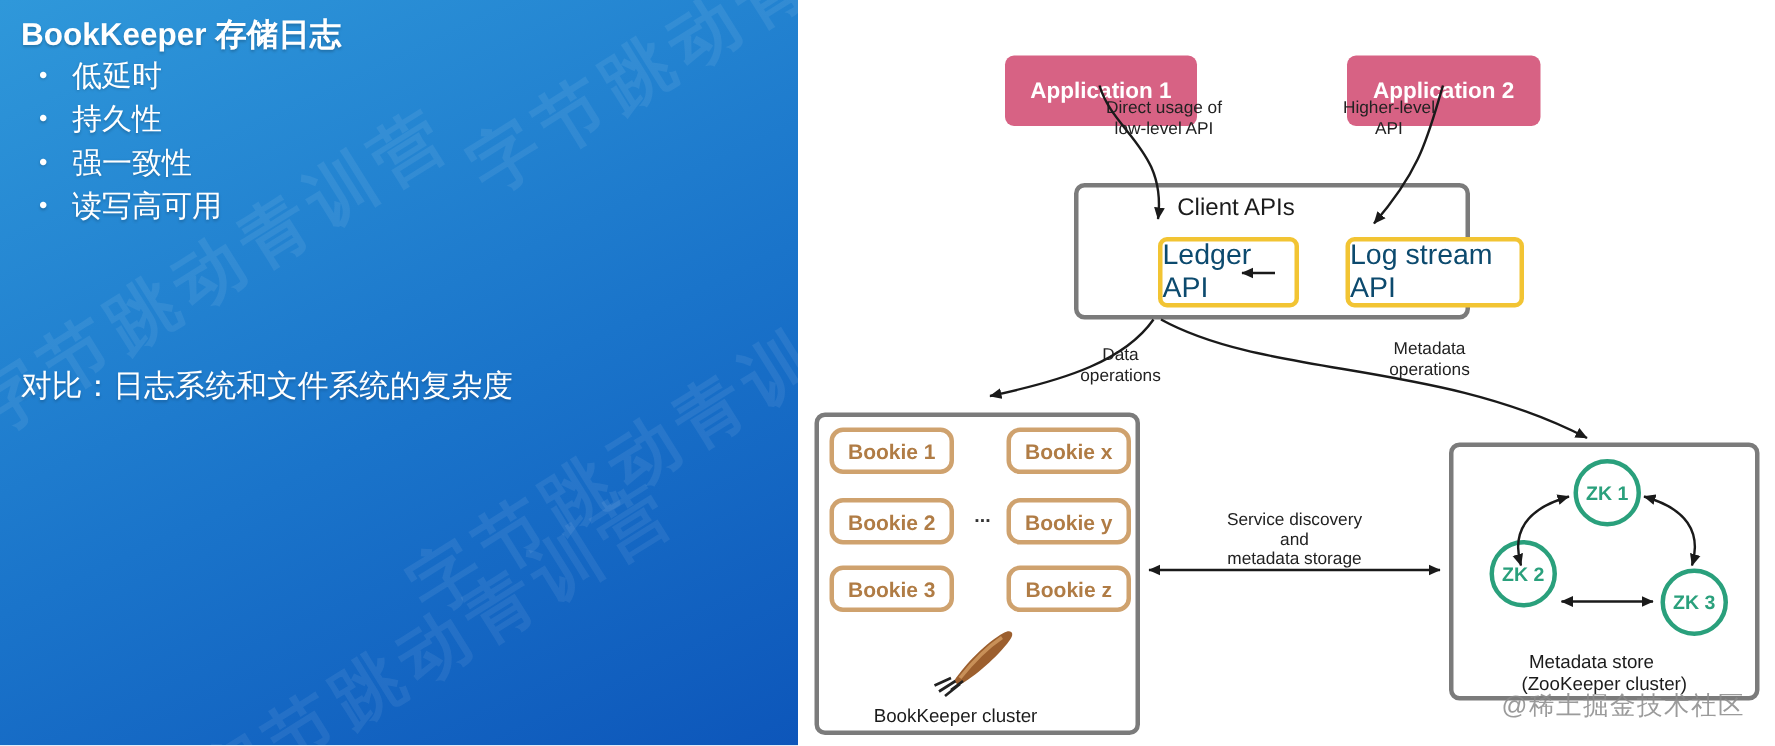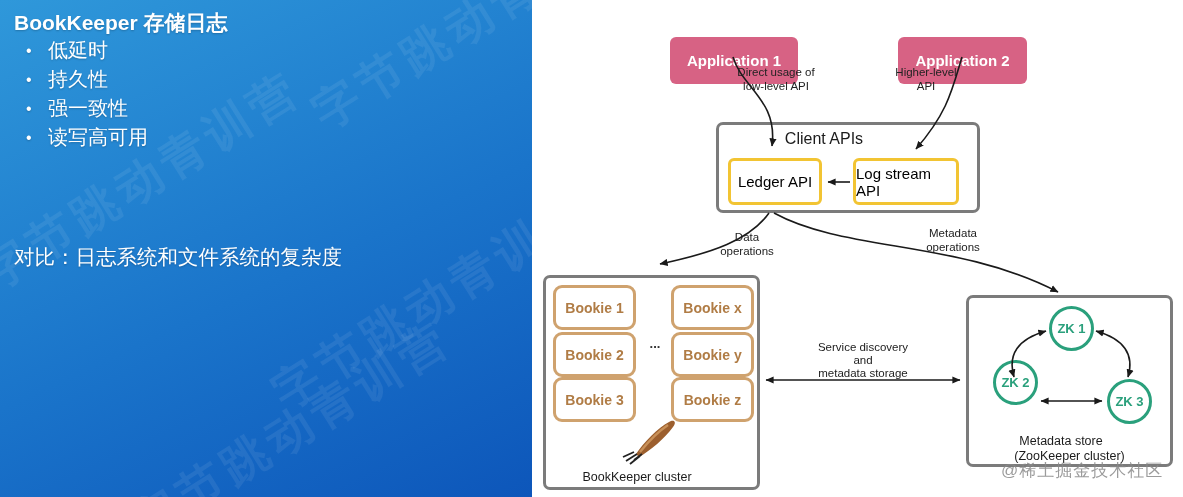--- a/index.html
+++ b/index.html
@@ -24,24 +24,24 @@
   .lp-compare{position:absolute;left:14px;top:243px;font-size:20.5px;font-weight:500;text-shadow:0 1px 2px rgba(0,0,0,.22);}
   
   .app{
     position:absolute;top:9px;height:47px;background:var(--app_pink);color:#fff;
     font-weight:bold;font-size:15px;border-radius:6px;display:flex;align-items:center;justify-content:center;margin-top:28px;
   }
   .gray-box{position:absolute;border:3px solid var(--border_gray);border-radius:7px;background:#fff;box-sizing:border-box;}
   .client-title{position:absolute;left:716px;top:130px;width:216px;text-align:center;font-size:16px;color:#1b1b1b;}
   .api-box{
     position:absolute;top:158px;height:47px;border:3px solid var(--api_yellow);border-radius:6px;background:#fff;
-    box-sizing:border-box;display:flex;align-items:center;justify-content:center;font-size:15px;color:#000000;
+    box-sizing:border-box;display:flex;align-items:center;justify-content:center;font-size:19px;color:#0c4a6e;margin-left:44px;
   }
   .bookie{
-    position:absolute;width:83px;height:45px;border:3px solid var(--bookie_border);border-radius:9px;background:#fff;
+    position:absolute;width:83px;height:31px;border:3px solid var(--bookie_border);border-radius:9px;background:#fff;
     box-sizing:border-box;display:flex;align-items:center;justify-content:center;
     font-size:14px;font-weight:bold;color:var(--bookie_text);
   }
   .ellipsis{position:absolute;left:644px;top:336px;width:22px;text-align:center;font-size:13px;font-weight:bold;color:#333;}
   .caption{position:absolute;text-align:center;font-size:12.5px;color:#1b1b1b;}
   .zk{
     position:absolute;width:45px;height:45px;border-radius:50%;border:3.5px solid var(--zk_green);background:#fff;
     box-sizing:border-box;display:flex;align-items:center;justify-content:center;
     font-size:13px;font-weight:bold;color:var(--zk_green);
   }
@@ -85,21 +85,21 @@
     </ul>
     <div class="lp-compare">对比：日志系统和文件系统的复杂度</div>
   </div>
 
   <div class="app" style="left:670px;width:128px">Application 1</div>
   <div class="app" style="left:898px;width:129px">Application 2</div>
 
   <div class="gray-box" style="left:716px;top:122px;width:264px;height:91px"></div>
   <div class="client-title">Client APIs</div>
   <div class="api-box" style="left:728px;width:94px">Ledger API</div>
-  <div class="api-box" style="left:853px;width:106px">Log stream API</div>
+  <div class="api-box" style="left:853px;width:119px">Log stream API</div>
 
   <div class="gray-box" style="left:543px;top:275px;width:217px;height:215px"></div>
   <div class="bookie" style="left:553px;top:285px">Bookie 1</div>
   <div class="bookie" style="left:553px;top:332px">Bookie 2</div>
   <div class="bookie" style="left:553px;top:377px">Bookie 3</div>
   <div class="bookie" style="left:671px;top:285px">Bookie x</div>
   <div class="bookie" style="left:671px;top:332px">Bookie y</div>
   <div class="bookie" style="left:671px;top:377px">Bookie z</div>
   <div class="ellipsis">...</div>
 

